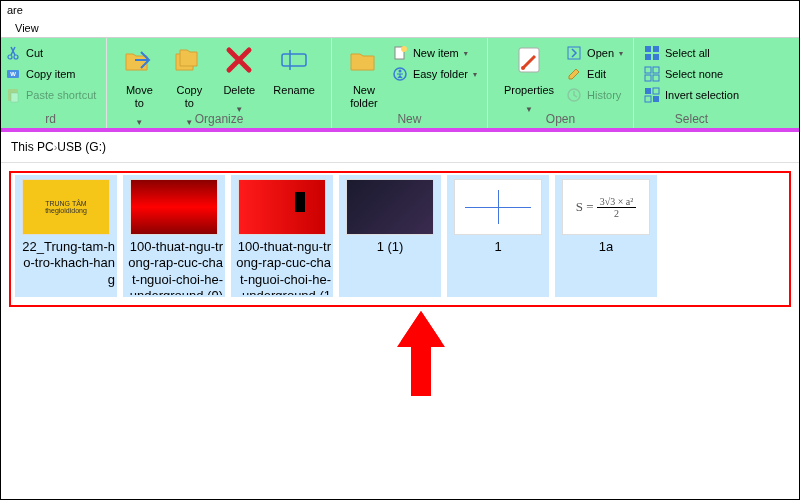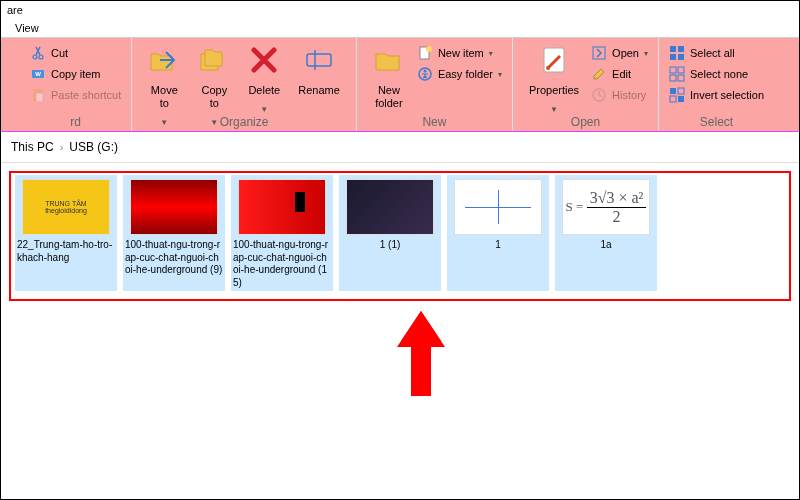--- a/index.html
+++ b/index.html
@@ -31,24 +31,23 @@
       background: #f5f5f5;
       border: 1px solid #d0d0d0;
       border-bottom: 1px solid #f5f5f5;
       margin-bottom: -1px;
     }
     .tab.first {
       padding-left: 6px;
     }
     .ribbon {
       display: flex;
-      background: #fca5a5;
-      border-bottom: 1px solid #d946ef;
+      background: #86efac;
+      border-bottom: 4px solid #d946ef;
       height: 94px;
-      justify-content: center;
     }
     .ribbon-group {
       display: flex;
       flex-direction: column;
       align-items: center;
       padding: 4px 10px 2px 10px;
       border-right: 1px solid #e0e0e0;
       justify-content: space-between;
     }
     .group-body {
@@ -101,21 +100,20 @@
       align-items: center;
       justify-content: center;
     }
     .drop-arrow {
       font-size: 8px;
       color: #555;
     }
     .breadcrumb {
       display: flex;
       align-items: center;
-      gap: 6px;
       padding: 8px 10px;
       font-size: 12px;
       border-bottom: 1px solid #e0e0e0;
     }
     .crumb {
       cursor: pointer;
     }
     .crumb-sep {
       color: #888;
       font-size: 11px;
@@ -149,22 +147,22 @@
       border: 1px solid #ddd;
       margin-bottom: 4px;
       display: flex;
       align-items: center;
       justify-content: center;
       font-size: 9px;
       color: #555;
       overflow: hidden;
     }
     .filename {
-      font-size: 10px;
-      text-align: left;
+      font-size: 13px;
+      text-align: right;
       word-break: break-all;
       line-height: 1.25;
       max-height: 56px;
       overflow: hidden;
     }
     .thumb-banner {
       background: #f5c518;
       width: 100%;
       height: 100%;
       display: flex;
@@ -234,21 +232,21 @@
       left: 50%;
       top: 10px;
       bottom: 10px;
       width: 1px;
       background: #4477dd;
     }
     .formula-frac {
       display: inline-flex;
       flex-direction: column;
       align-items: center;
-      font-size: 16px;
+      font-size: 10px;
     }
     .formula-frac .top {
       border-bottom: 1px solid #000;
       padding: 0 3px;
     }
     .arrow {
       position: absolute;
       left: 390px;
       top: 148px;
       color: red;

